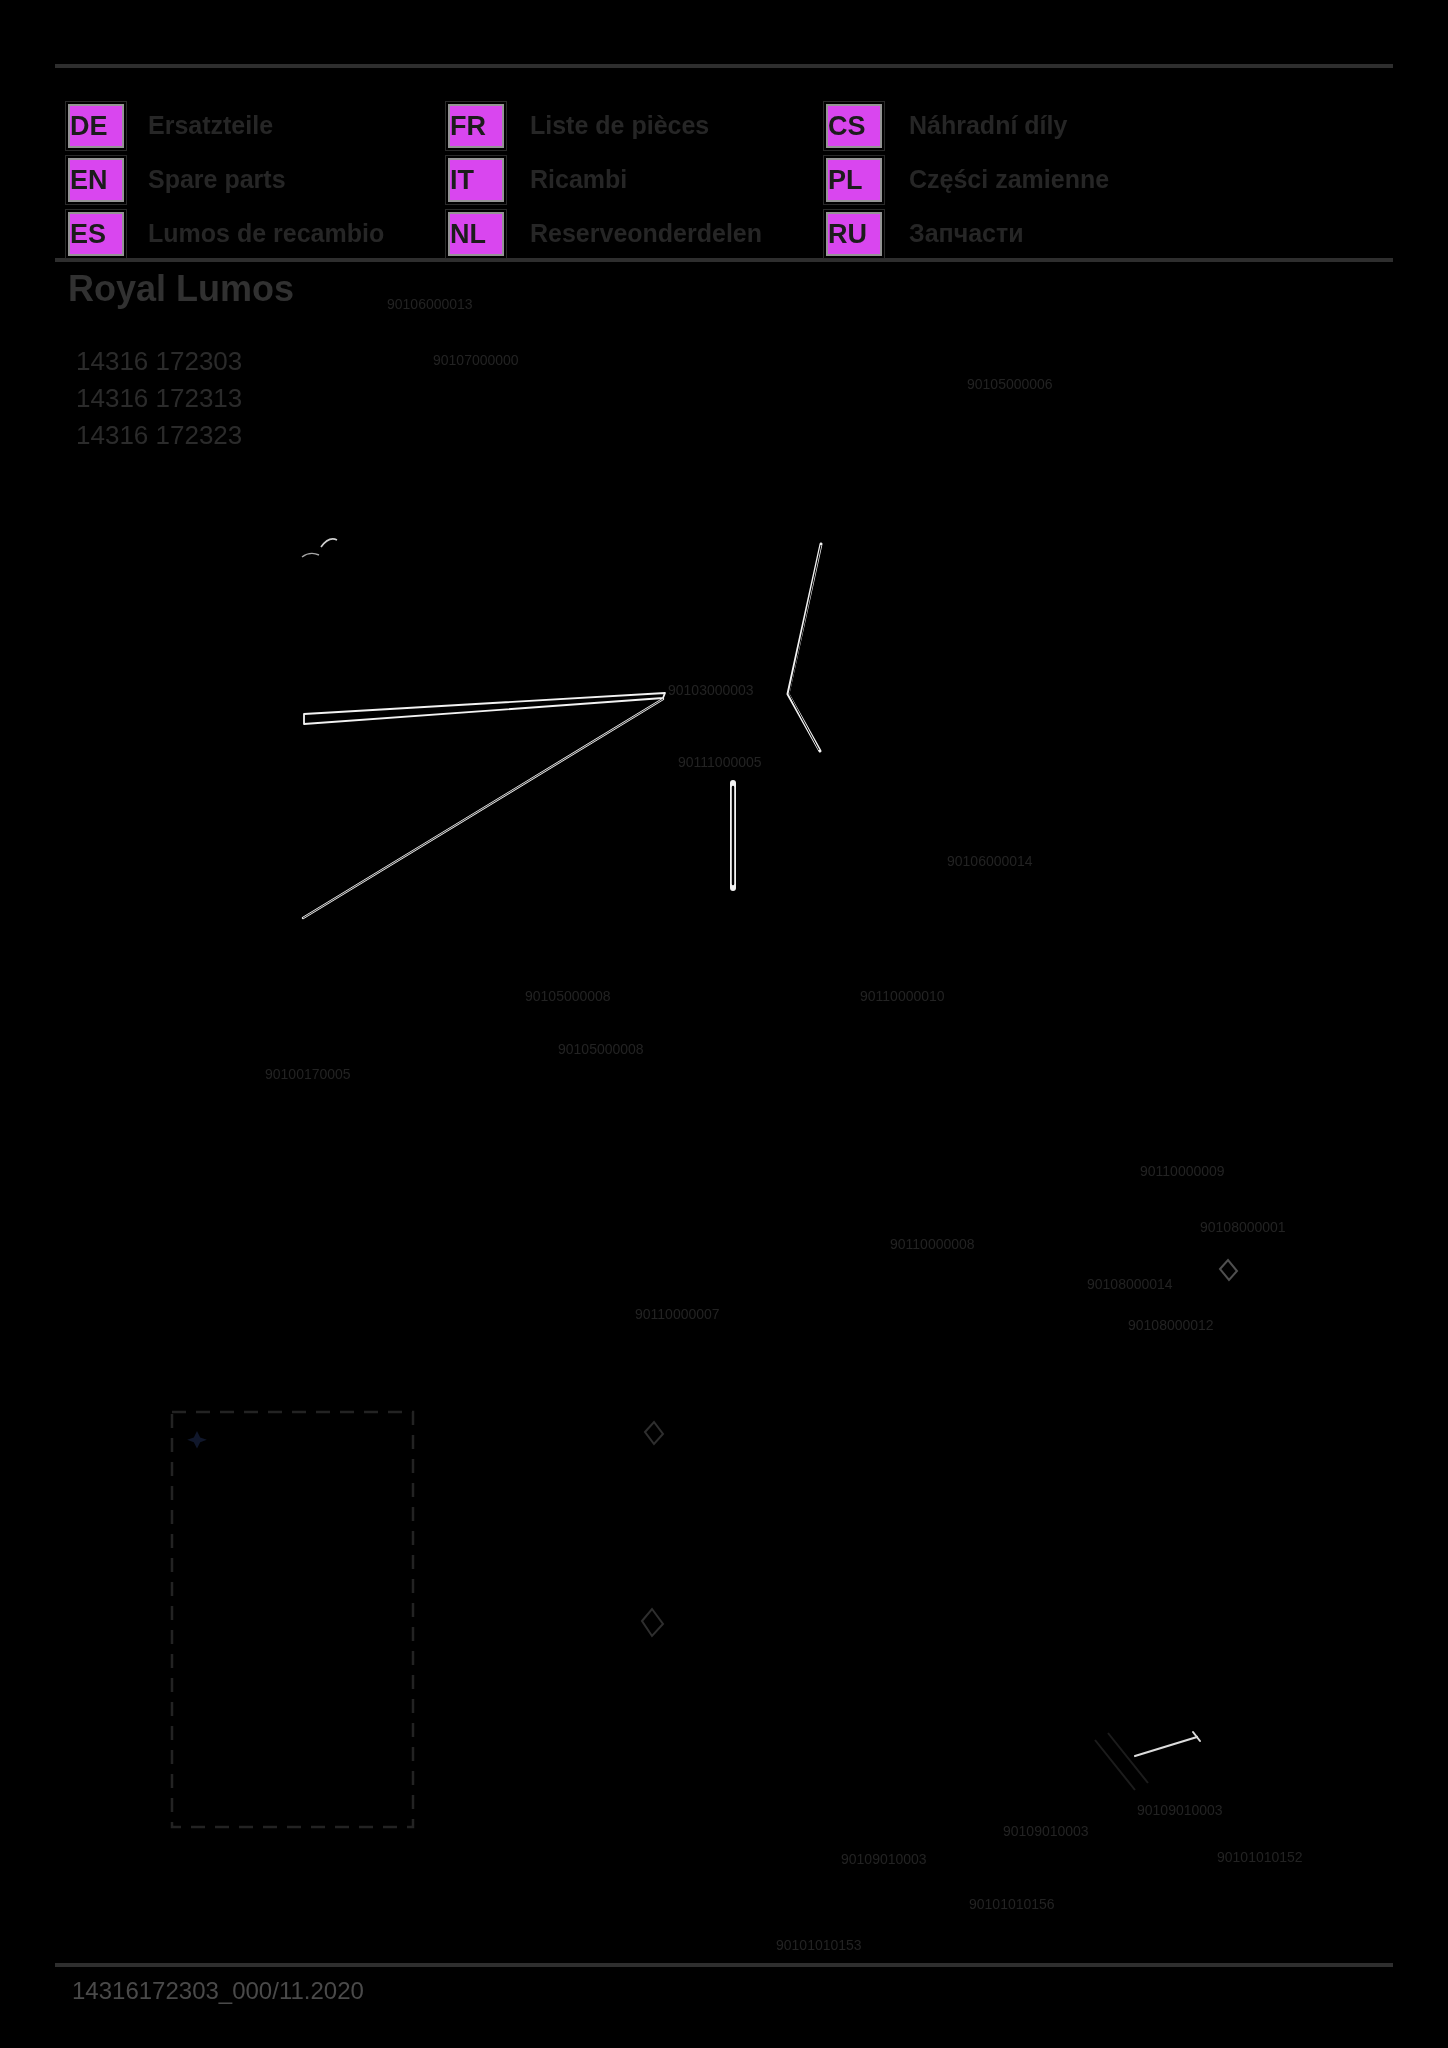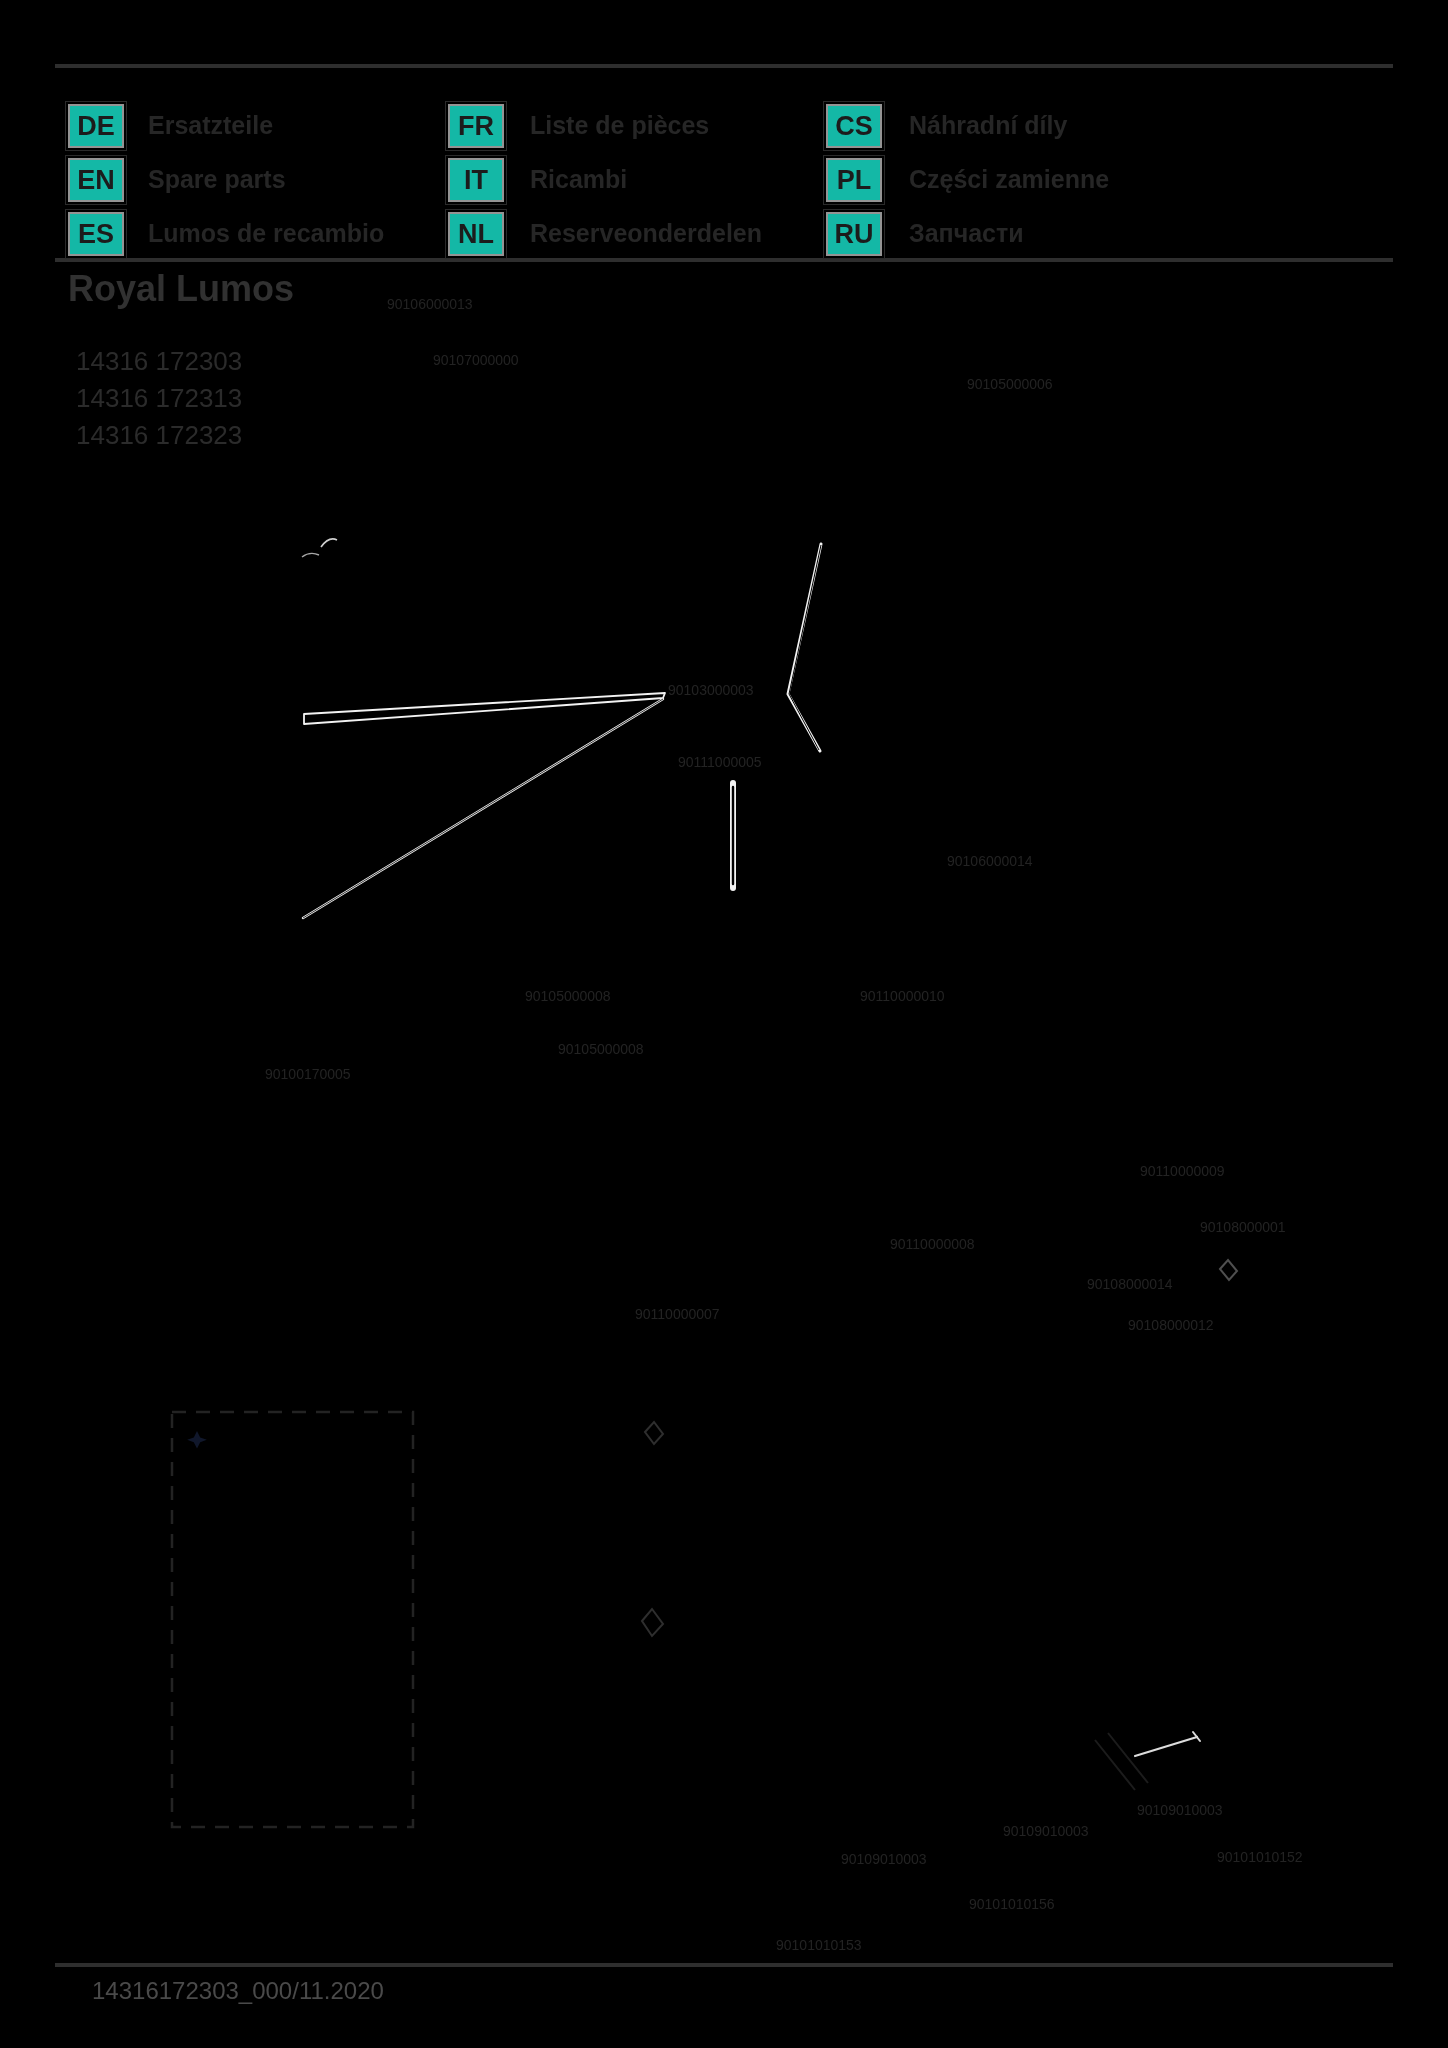--- a/index.html
+++ b/index.html
@@ -1,35 +1,35 @@
 <!DOCTYPE html>
 <html><head>
 <meta charset="utf-8">
 <style>
   html,body{margin:0;padding:0;background:#000;}
   .page{position:relative;width:1448px;height:2048px;background:#000;overflow:hidden;
         font-family:"Liberation Sans","DejaVu Sans",sans-serif;}
   .rule{position:absolute;left:55px;width:1338px;height:4px;background:#2e2e2e;}
   
-  .lang-badge{position:absolute;width:56px;height:44px;background:#14b8a6;color:#1c1c1c;
-              border:2px solid #949494;box-sizing:border-box;text-align:center;
+  .lang-badge{position:absolute;width:56px;height:44px;background:#d946ef;color:#1c1c1c;
+              border:2px solid #949494;box-sizing:border-box;
               line-height:40px;font-size:27px;font-weight:bold;
               box-shadow:0 0 0 2px #000,0 0 0 3px #2a2a2a;}
   .lang-label{position:absolute;color:#262626;font-size:25px;font-weight:600;white-space:nowrap;}
   
   .logo{position:absolute;left:1172px;top:76px;font-size:62px;font-weight:bold;
         letter-spacing:-2px;color:#181818;-webkit-text-stroke:1.5px #3a3a3a;
         text-shadow:0 0 2px #2c2c2c;}
   
   .product-name{position:absolute;left:68px;top:268px;font-size:36px;font-weight:bold;color:#313131;}
   .product-code{position:absolute;left:76px;font-size:26px;color:#2b2b2b;white-space:nowrap;margin-top:36px;}
   
   .part{position:absolute;font-size:14px;color:#232323;white-space:nowrap;z-index:3;}
   
-  .footer-text{position:absolute;left:72px;top:1977px;font-size:24px;color:#4a4a4a;margin-left:20px;}
+  .footer-text{position:absolute;left:72px;top:1977px;font-size:24px;color:#4a4a4a;}
   svg.overlay{position:absolute;left:0;top:0;z-index:1;}
 </style>
 </head>
 <body>
 
 <div class="page">
 
   <div class="rule" style="top:64px"></div>
   <div class="rule" style="top:258px"></div>
   <div class="rule" style="top:1963px"></div>

